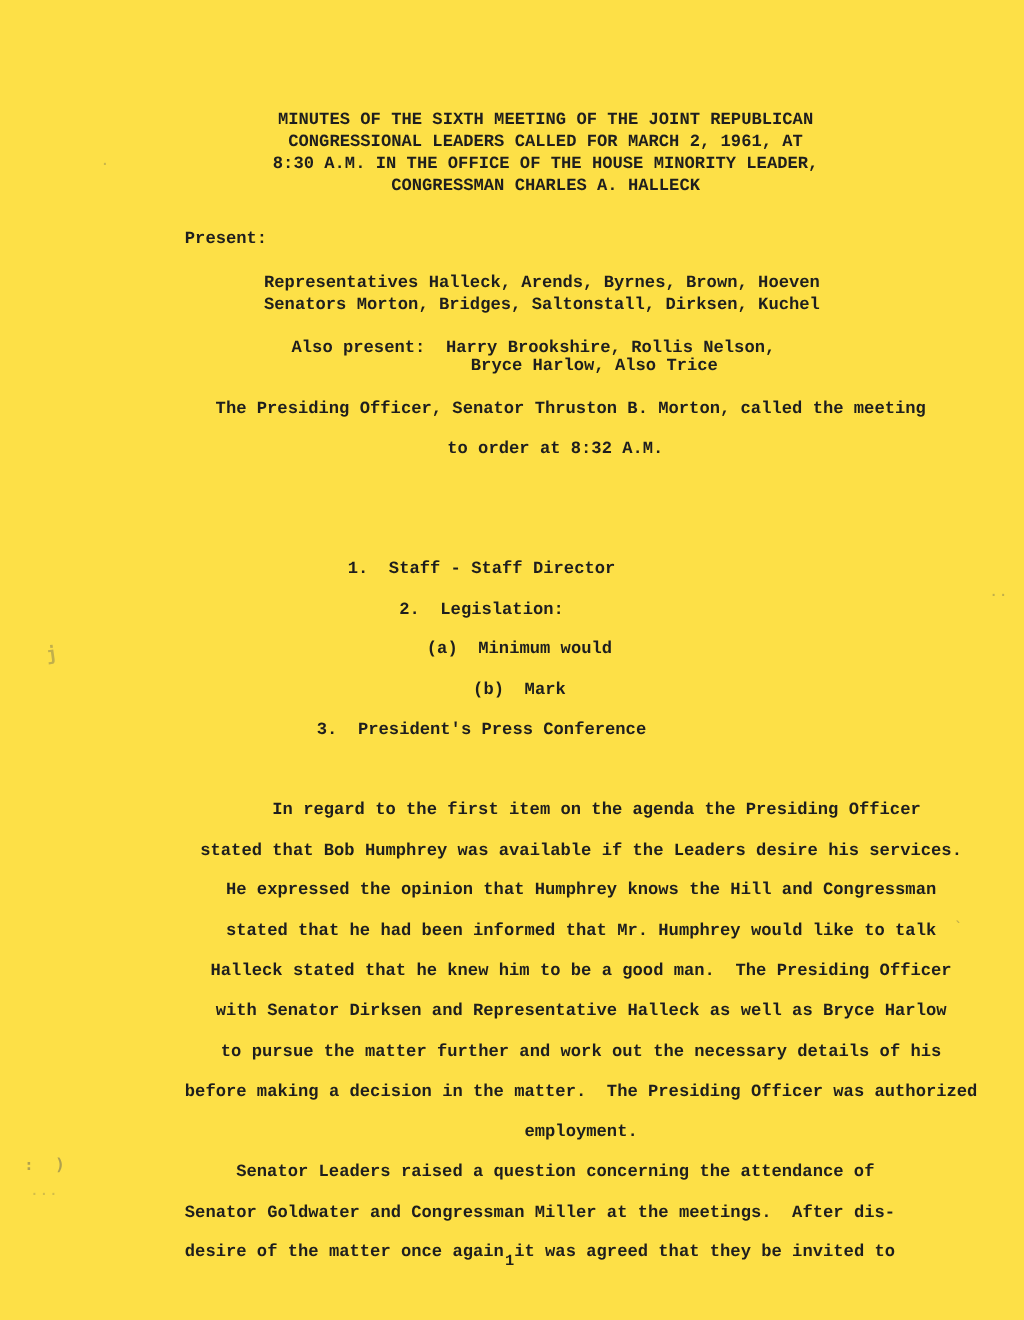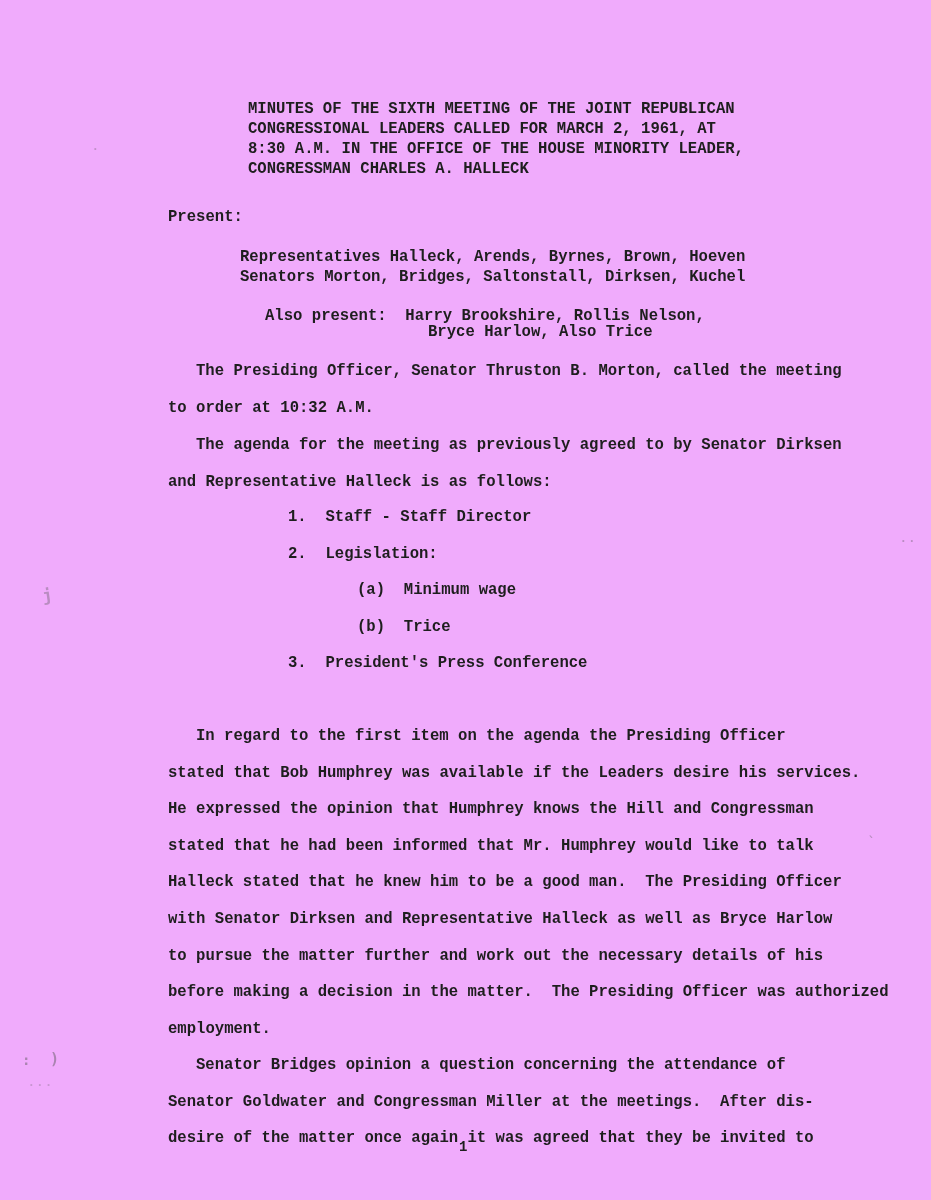--- a/index.html
+++ b/index.html
@@ -4,26 +4,27 @@
 <style>
   html, body {
     margin: 0;
     padding: 0;
     background: #ffffff;
   }
   .page {
     position: relative;
     width: 931px;
     height: 1200px;
-    background: #f0abfc;
+    background: #fde047;
     overflow: hidden;
     font-family: "Liberation Mono", "DejaVu Sans Mono", monospace;
     font-weight: 700;
     font-size: 15.6px;
     color: #1e1e1e;
+    text-align: center;
     -webkit-font-smoothing: antialiased;
   }
   .line, .block div {
     white-space: pre;
   }
   .block {
     position: absolute;
   }
   
   .heading-block {
@@ -111,50 +112,46 @@
   <div class="block attendees-block">
     <div class="line">Representatives Halleck, Arends, Byrnes, Brown, Hoeven</div>
     <div class="line">Senators Morton, Bridges, Saltonstall, Dirksen, Kuchel</div>
   </div>
 
   <div class="also-present-1 line">Also present:  Harry Brookshire, Rollis Nelson,</div>
   <div class="also-present-2 line">Bryce Harlow, Also Trice</div>
 
   <div class="block para para-1">
     <div class="line indent">The Presiding Officer, Senator Thruston B. Morton, called the meeting</div>
-    <div class="line">to order at 10:32 A.M.</div>
+    <div class="line">to order at 8:32 A.M.</div>
   </div>
 
-  <div class="block para para-2">
-    <div class="line indent">The agenda for the meeting as previously agreed to by Senator Dirksen</div>
-    <div class="line">and Representative Halleck is as follows:</div>
-  </div>
 
   <div class="block agenda-block">
     <div class="line agenda-line">1.  Staff - Staff Director</div>
     <div class="line agenda-line">2.  Legislation:</div>
-    <div class="line agenda-line sub">(a)  Minimum wage</div>
-    <div class="line agenda-line sub">(b)  Trice</div>
+    <div class="line agenda-line sub">(a)  Minimum would</div>
+    <div class="line agenda-line sub">(b)  Mark</div>
     <div class="line agenda-line">3.  President's Press Conference</div>
   </div>
 
   <div class="block para para-3">
     <div class="line indent">In regard to the first item on the agenda the Presiding Officer</div>
     <div class="line">stated that Bob Humphrey was available if the Leaders desire his services.</div>
     <div class="line">He expressed the opinion that Humphrey knows the Hill and Congressman</div>
     <div class="line">stated that he had been informed that Mr. Humphrey would like to talk</div>
     <div class="line">Halleck stated that he knew him to be a good man.  The Presiding Officer</div>
     <div class="line">with Senator Dirksen and Representative Halleck as well as Bryce Harlow</div>
     <div class="line">to pursue the matter further and work out the necessary details of his</div>
     <div class="line">before making a decision in the matter.  The Presiding Officer was authorized</div>
     <div class="line">employment.</div>
   </div>
 
   <div class="block para para-4">
-    <div class="line indent">Senator Bridges opinion a question concerning the attendance of</div>
+    <div class="line indent">Senator Leaders raised a question concerning the attendance of</div>
     <div class="line">Senator Goldwater and Congressman Miller at the meetings.  After dis-</div>
     <div class="line">desire of the matter once again it was agreed that they be invited to</div>
   </div>
 
   <div class="page-number">1</div>
 
   <span class="artifact art-j">j</span>
   <span class="artifact art-colon">:</span>
   <span class="artifact art-paren">)</span>
   <span class="artifact art-dots">...</span>

